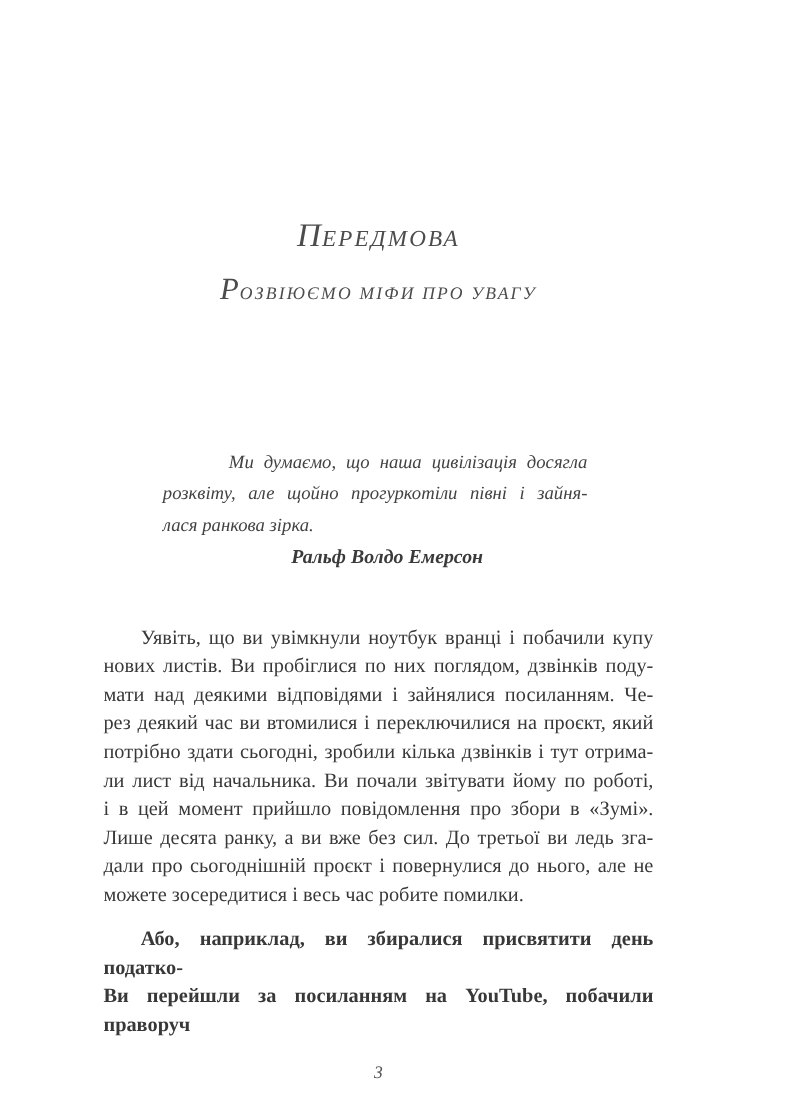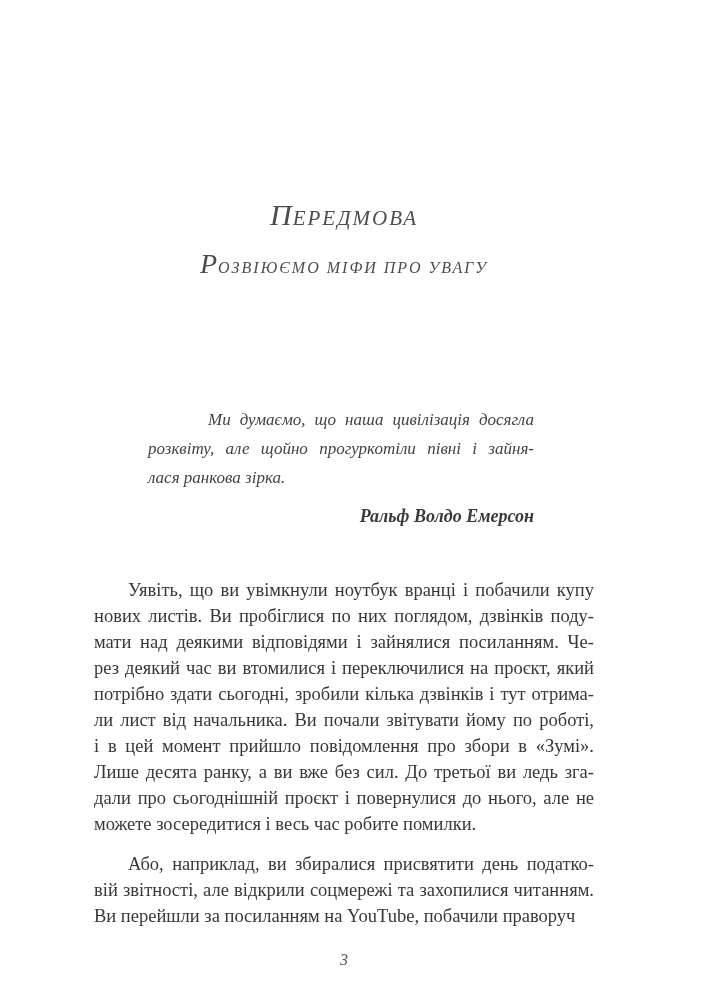--- a/index.html
+++ b/index.html
@@ -37,40 +37,39 @@
     margin: 124px 60px 0 54px;
     font-style: italic;
     font-size: 17px;
     line-height: 29px;
     color: #424242;
   }
   .eline { text-align: justify; text-align-last: justify; }
   .eline.first { text-indent: 60px; }
   .eline.last { text-align-last: left; }
   .epigraph-author {
-    margin-top: 10px;
     padding-left: 22px;
-    text-align: right;
+    text-align: center;
     font-style: italic;
     font-weight: bold;
     font-size: 18px;
     color: #3a3a3a;
   }
 
   
   .body-text {
     margin-top: 46px;
     font-size: 18.5px;
     line-height: 26px;
     color: #383838;
   }
   .bline { text-align: justify; text-align-last: justify; }
   .bline.first { text-indent: 34px; }
   .bline.last { text-align-last: left; }
-  .para + .para { margin-top: 14px; }
+  .para + .para { margin-top: 14px; font-weight: bold; }
 
   
   .page-number {
     margin-top: 22px;
     text-align: center;
     font-style: italic;
     font-size: 16px;
     color: #555555;
   }
 </style>
@@ -101,21 +100,20 @@
       <div class="bline">рез деякий час ви втомилися і переключилися на проєкт, який</div>
       <div class="bline">потрібно здати сьогодні, зробили кілька дзвінків і тут отрима-</div>
       <div class="bline">ли лист від начальника. Ви почали звітувати йому по роботі,</div>
       <div class="bline">і в цей момент прийшло повідомлення про збори в «Зумі».</div>
       <div class="bline">Лише десята ранку, а ви вже без сил. До третьої ви ледь зга-</div>
       <div class="bline">дали про сьогоднішній проєкт і повернулися до нього, але не</div>
       <div class="bline last">можете зосередитися і весь час робите помилки.</div>
     </div>
     <div class="para">
       <div class="bline first">Або, наприклад, ви збиралися присвятити день податко-</div>
-      <div class="bline">вій звітності, але відкрили соцмережі та захопилися читанням.</div>
       <div class="bline last">Ви перейшли за посиланням на YouTube, побачили праворуч</div>
     </div>
   </main>
 
   <footer>
     <div class="page-number">3</div>
   </footer>
 
 </div>
 

